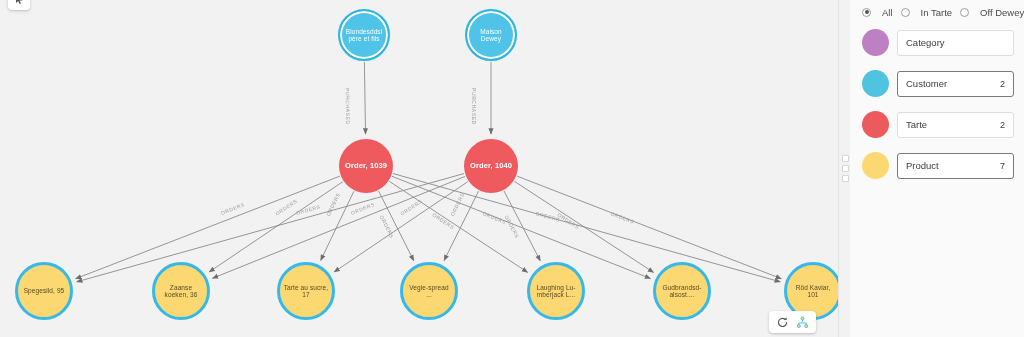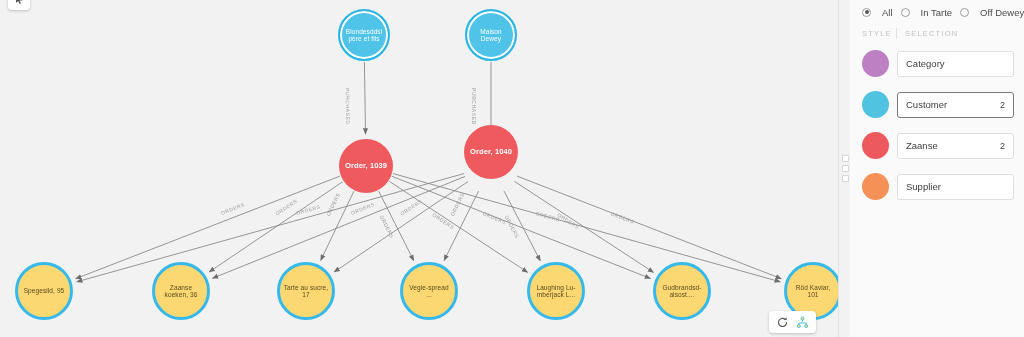--- a/index.html
+++ b/index.html
@@ -170,21 +170,21 @@
     <div id="nodes-layer">
         <div class="node customer" style="left: 338px; top: 9px; width: 52px; height: 52px;">
           <span class="lbl">Blondesddsl père et fils</span>
         </div>
         <div class="node customer" style="left: 465px; top: 9px; width: 52px; height: 52px;">
           <span class="lbl">Maison Dewey</span>
         </div>
         <div class="node order" style="left: 339px; top: 139px; width: 54px; height: 54px;">
           <span class="lbl">Order, 1039</span>
         </div>
-        <div class="node order" style="left: 464px; top: 125px; width: 54px; height: 54px;">
+        <div class="node order" style="left: 464px; top: 139px; width: 54px; height: 54px;">
           <span class="lbl">Order, 1040</span>
         </div>
         <div class="node product" style="left: 15px; top: 262px; width: 58px; height: 58px;">
           <span class="lbl">Spegesild, 95</span>
         </div>
         <div class="node product" style="left: 152px; top: 262px; width: 58px; height: 58px;">
           <span class="lbl">Zaanse koeken, 36</span>
         </div>
         <div class="node product" style="left: 277px; top: 262px; width: 58px; height: 58px;">
           <span class="lbl">Tarte au sucre, 17</span>
@@ -265,51 +265,46 @@
           <span class="dot"></span>
           <span>In Tarte</span>
         </label>
         <span style="width: 6px;"></span>
         <label class="radio">
           <span class="dot"></span>
           <span>Off Dewey</span>
         </label>
       </div>
 
-    <div id="col-heads">
-      <span class="h-style">STYLE</span>
-      <span class="h-sep"></span>
-      <span class="h-selection">SELECTION</span>
-    </div>
 
     <div id="legend">
         <div class="legend-row">
           <div class="swatch" style="background: rgb(189, 128, 194);"></div>
           <div class="pill">
             <span>Category</span>
             <span class="cnt"></span>
           </div>
         </div>
         <div class="legend-row">
           <div class="swatch" style="background: rgb(79, 195, 224);"></div>
           <div class="pill sel">
             <span>Customer</span>
             <span class="cnt">2</span>
           </div>
         </div>
         <div class="legend-row">
           <div class="swatch" style="background: rgb(237, 90, 94);"></div>
           <div class="pill">
-            <span>Zaanse</span>
+            <span>Tarte</span>
             <span class="cnt">2</span>
           </div>
         </div>
         <div class="legend-row">
-          <div class="swatch" style="background: rgb(245, 145, 86);"></div>
-          <div class="pill">
-            <span>Supplier</span>
-            <span class="cnt"></span>
+          <div class="swatch" style="background: rgb(251, 216, 114);"></div>
+          <div class="pill sel">
+            <span>Product</span>
+            <span class="cnt">7</span>
           </div>
         </div>
       </div>
   </div>
 
 </div>
 
 </body></html>

